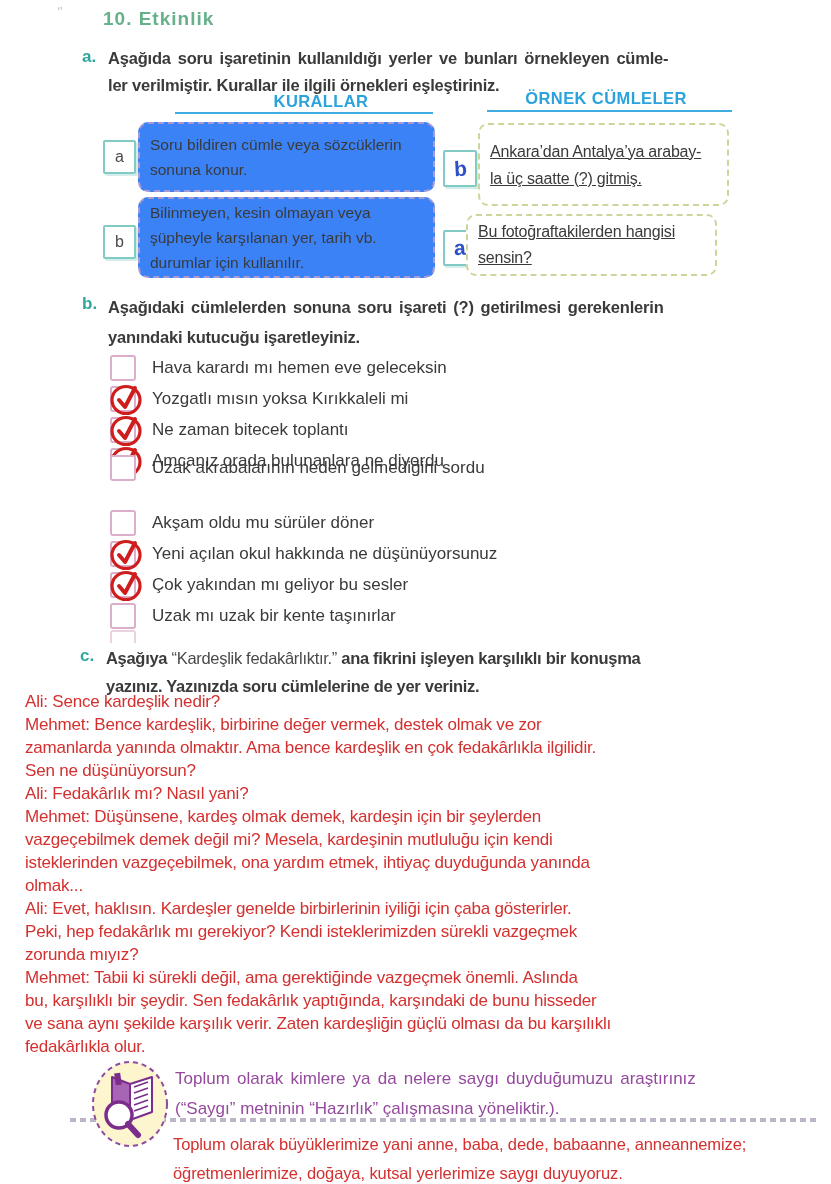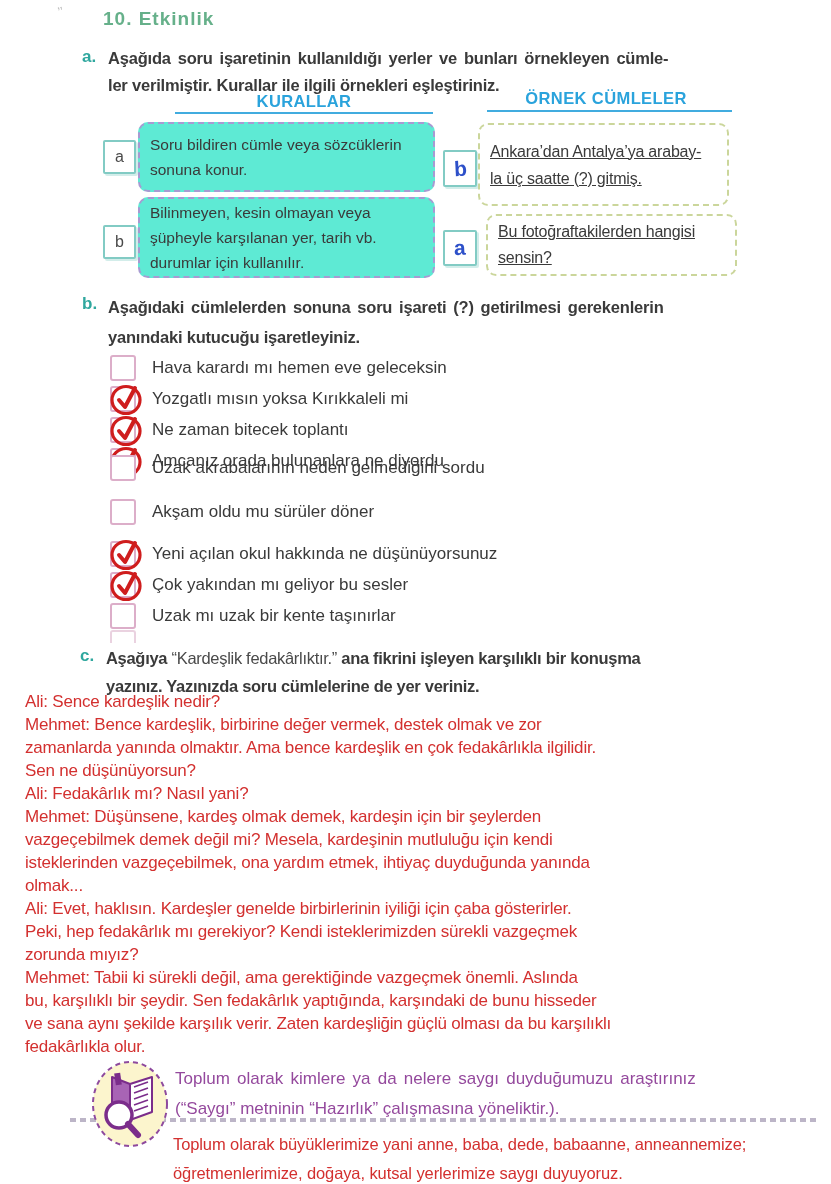--- a/index.html
+++ b/index.html
@@ -30,21 +30,21 @@
   
   .rule-letter,.ans-letter{
     background:#fff;border:2px solid #82cbc4;border-radius:2px;
     display:flex;align-items:center;justify-content:center;
     box-shadow:2px 2px 0 rgba(130,203,196,.35);
   }
   .rule-letter{width:29px;height:30px;font-size:16px;color:#4a4a4a;}
   .ans-letter{width:30px;height:33px;font-size:21px;font-weight:bold;color:#2d50c9;}
   .ans-letter span{display:block;transform:rotate(-3deg);}
   .rule-box{
-    border:2px dashed #a79ad2;border-radius:10px;background:#5eead4;
+    border:2px dashed #a79ad2;border-radius:10px;background:#3b82f6;
     padding:4px 10px;font-size:15.5px;line-height:25px;color:#3a3a3a;
     display:flex;flex-direction:column;justify-content:center;
     box-sizing:border-box;overflow:hidden;
   }
   .ex-box{
     border:2px dashed #cbd69b;border-radius:10px;background:#fff;
     padding:4px 10px;font-size:16px;line-height:27px;color:#3a3a3a;letter-spacing:-.2px;
     display:flex;flex-direction:column;justify-content:center;
     box-sizing:border-box;overflow:hidden;text-decoration:underline;
   }
@@ -88,21 +88,21 @@
 <div class="abs stray-mark" style="left:58px;top:4px;">’’</div>
 
 <div class="abs activity-title" style="left:103px;top:8px;">10. Etkinlik</div>
 
 <div class="abs marker" style="left:82px;top:47px;">a.</div>
 <div class="abs sec-heading" style="left:108px;top:45px;">
     <div class="line">Aşağıda soru işaretinin kullanıldığı yerler ve bunları örnekleyen cümle-</div>
     <div class="line">ler verilmiştir. Kurallar ile ilgili örnekleri eşleştiriniz.</div>
   </div>
 
-<div class="abs col-title" style="left:175px;top:92px;width:258px;">KURALLAR</div>
+<div class="abs col-title" style="left:192px;top:92px;width:258px;">KURALLAR</div>
 <div class="abs col-title" style="left:480px;top:89px;width:252px;">ÖRNEK CÜMLELER</div>
 <div class="abs col-underline" style="left:175px;top:112px;width:258px;"></div>
 <div class="abs col-underline" style="left:487px;top:110px;width:245px;"></div>
 
 <div class="abs rule-letter" style="left:103px;top:140px;">
   <span>a</span>
 </div>
 <div class="abs rule-box" style="left:138px;top:122px;width:297px;height:70px;">
     <div class="line">Soru bildiren cümle veya sözcüklerin</div>
     <div class="line">sonuna konur.</div>
@@ -121,21 +121,21 @@
   <span>b</span>
 </div>
 <div class="abs ex-box" style="left:478px;top:123px;width:251px;height:83px;">
     <div class="line">Ankara’dan Antalya’ya arabay-</div>
     <div class="line">la üç saatte (?) gitmiş.</div>
   </div>
 
 <div class="abs ans-letter" style="left:443px;top:230px;height:32px;">
   <span>a</span>
 </div>
-<div class="abs ex-box" style="left:486px;top:214px;width:251px;height:62px;line-height:26px;">
+<div class="abs ex-box" style="left:466px;top:214px;width:251px;height:62px;line-height:26px;">
     <div class="line">Bu fotoğraftakilerden hangisi</div>
     <div class="line">sensin?</div>
   </div>
 
 <div class="abs marker" style="left:82px;top:294px;">b.</div>
 <div class="abs sec-heading b-heading" style="left:108px;top:292px;">
     <div class="line">Aşağıdaki cümlelerden sonuna soru işareti (?) getirilmesi gerekenlerin</div>
     <div class="line">yanındaki kutucuğu işaretleyiniz.</div>
   </div>
 
@@ -171,21 +171,21 @@
       </svg>
   </span>
   <span class="check-label">Amcanız orada bulunanlara ne diyordu</span>
 </div>
 <div class="check-row" style="top:452px;">
   <span class="checkbox">
     
   </span>
   <span class="check-label">Uzak akrabalarının neden gelmediğini sordu</span>
 </div>
-<div class="check-row" style="top:496px;justify-content:flex-end;">
+<div class="check-row" style="top:507px;justify-content:flex-end;">
   <span class="checkbox">
     
   </span>
   <span class="check-label">Akşam oldu mu sürüler döner</span>
 </div>
 <div class="check-row" style="top:538px;">
   <span class="checkbox checked">
     <svg class="checkmark" viewBox="0 0 36 36">
         <ellipse cx="18" cy="19" rx="14" ry="13.5" fill="none" stroke="#cf1d1d" stroke-width="3.2"></ellipse>
         <path d="M11 19 L17 26 L27 7" fill="none" stroke="#cf1d1d" stroke-width="4" stroke-linecap="round" stroke-linejoin="round"></path>

